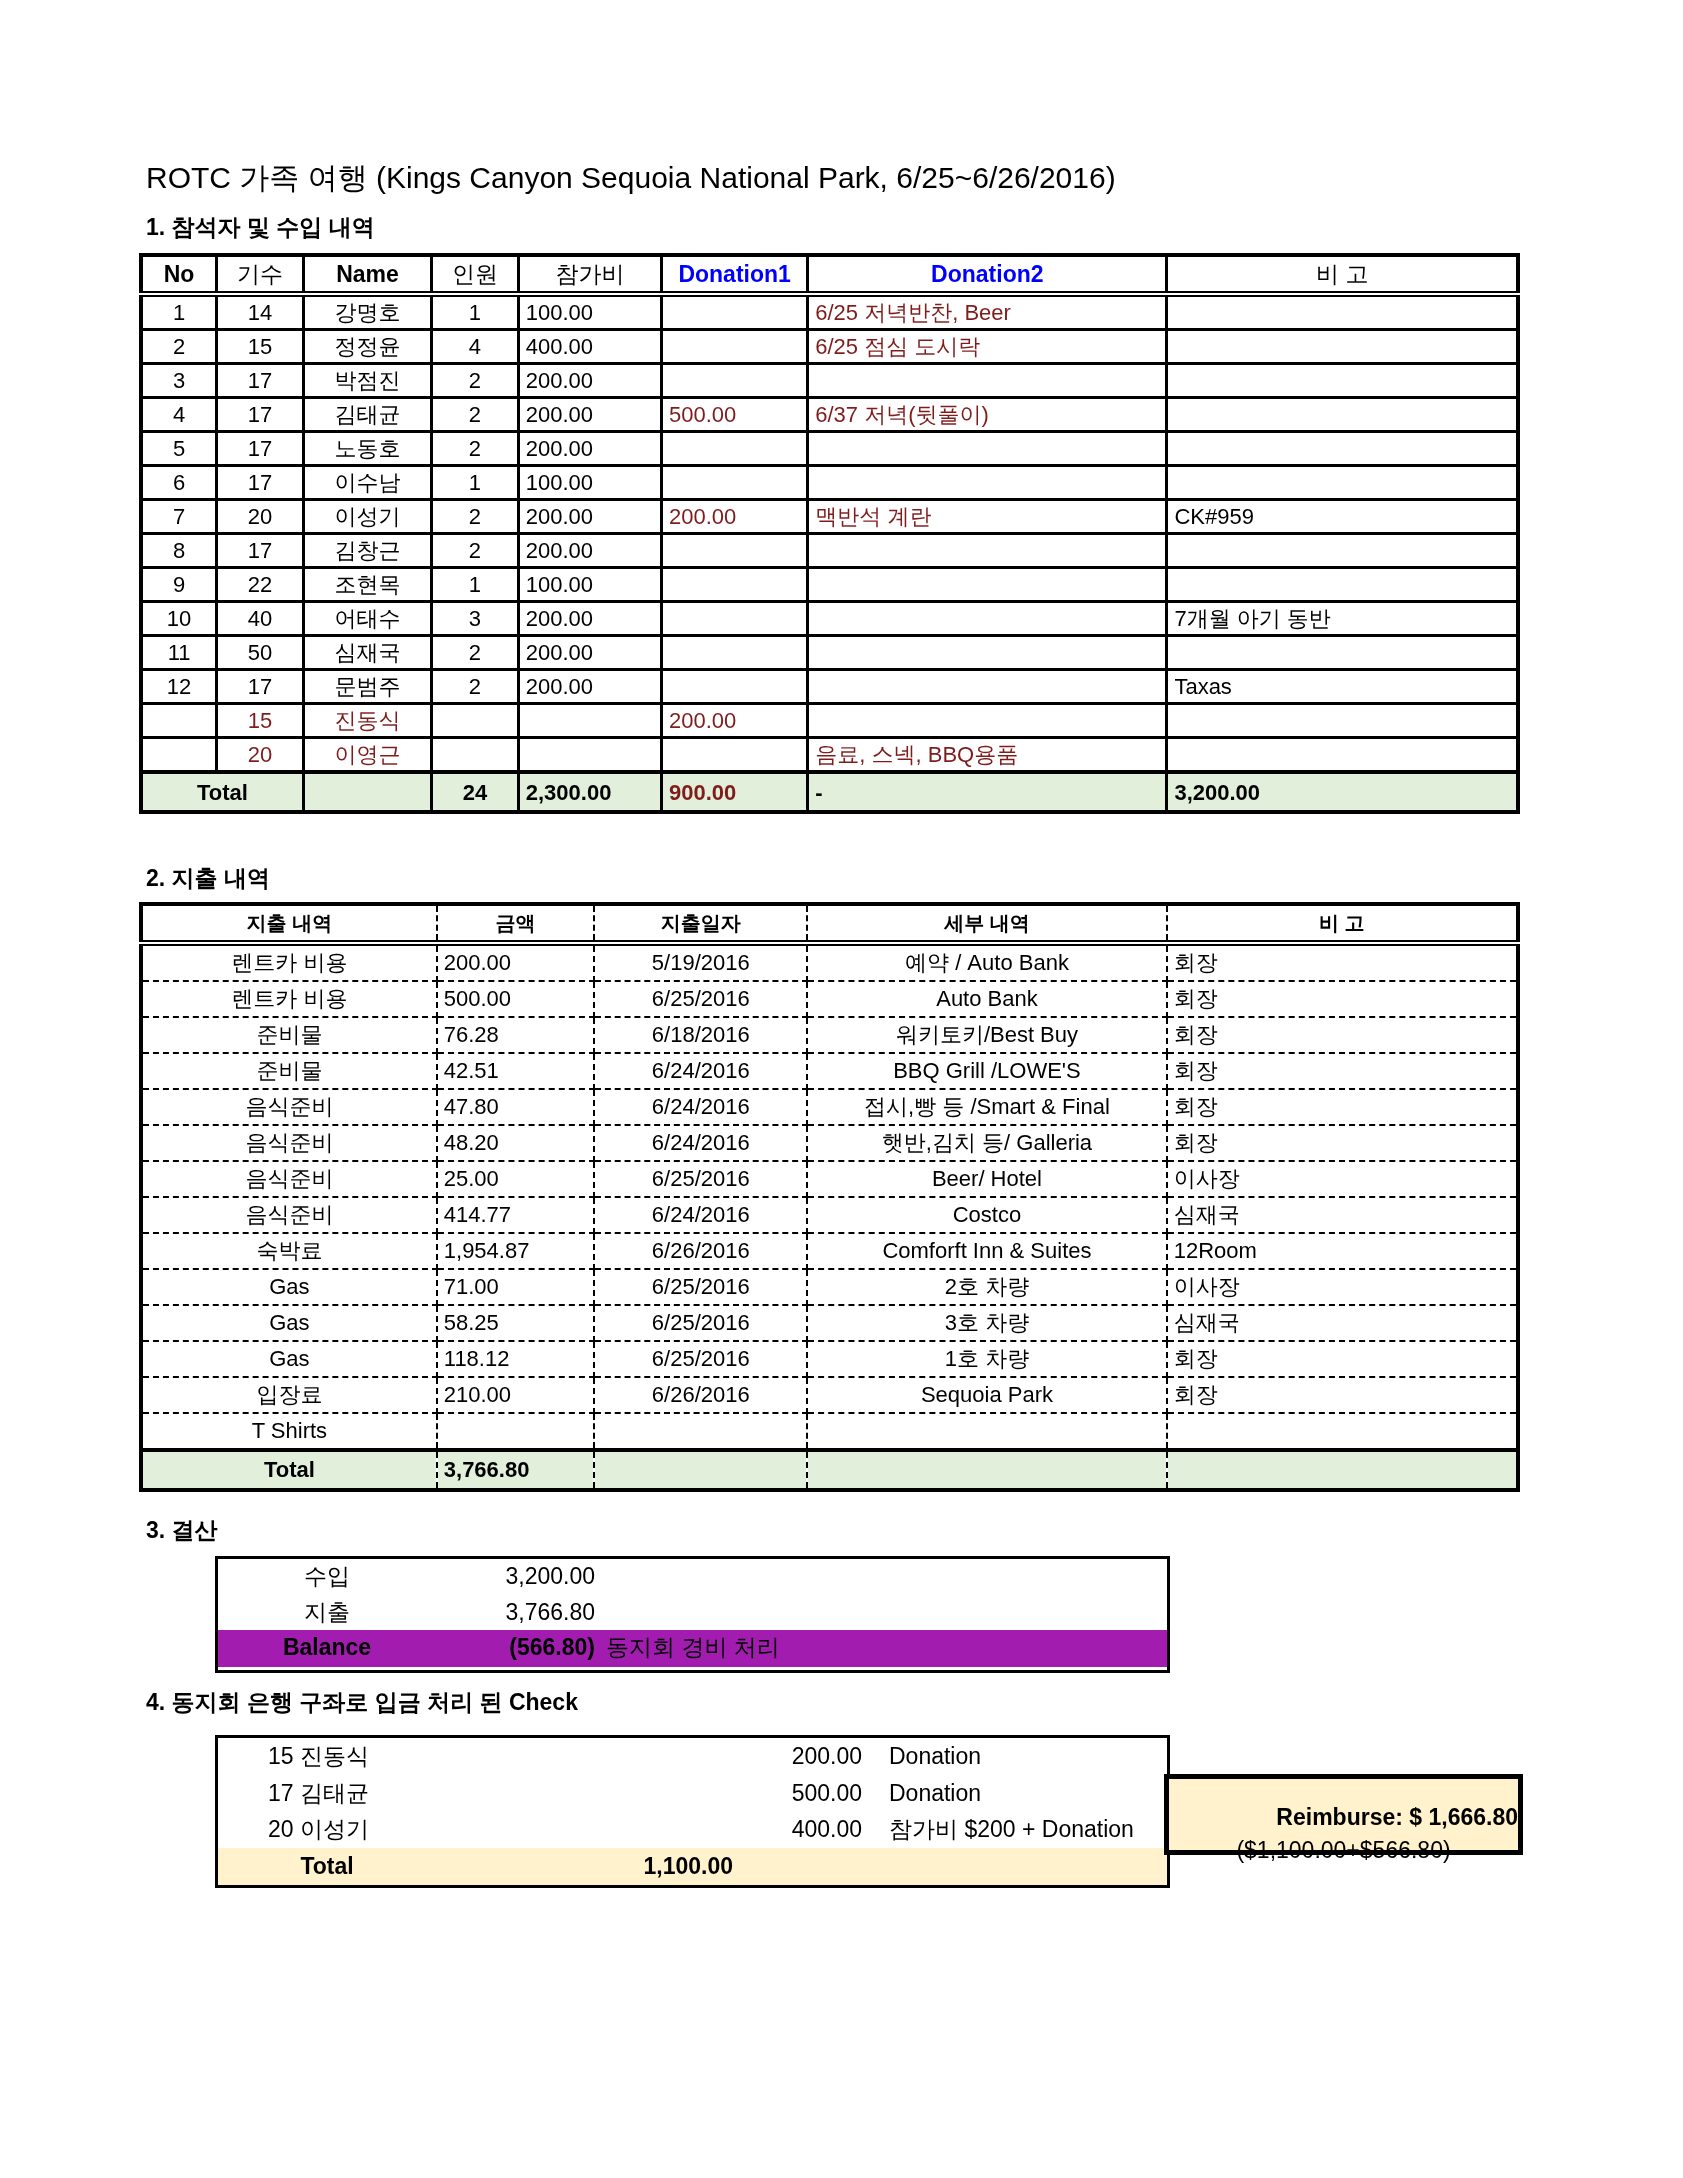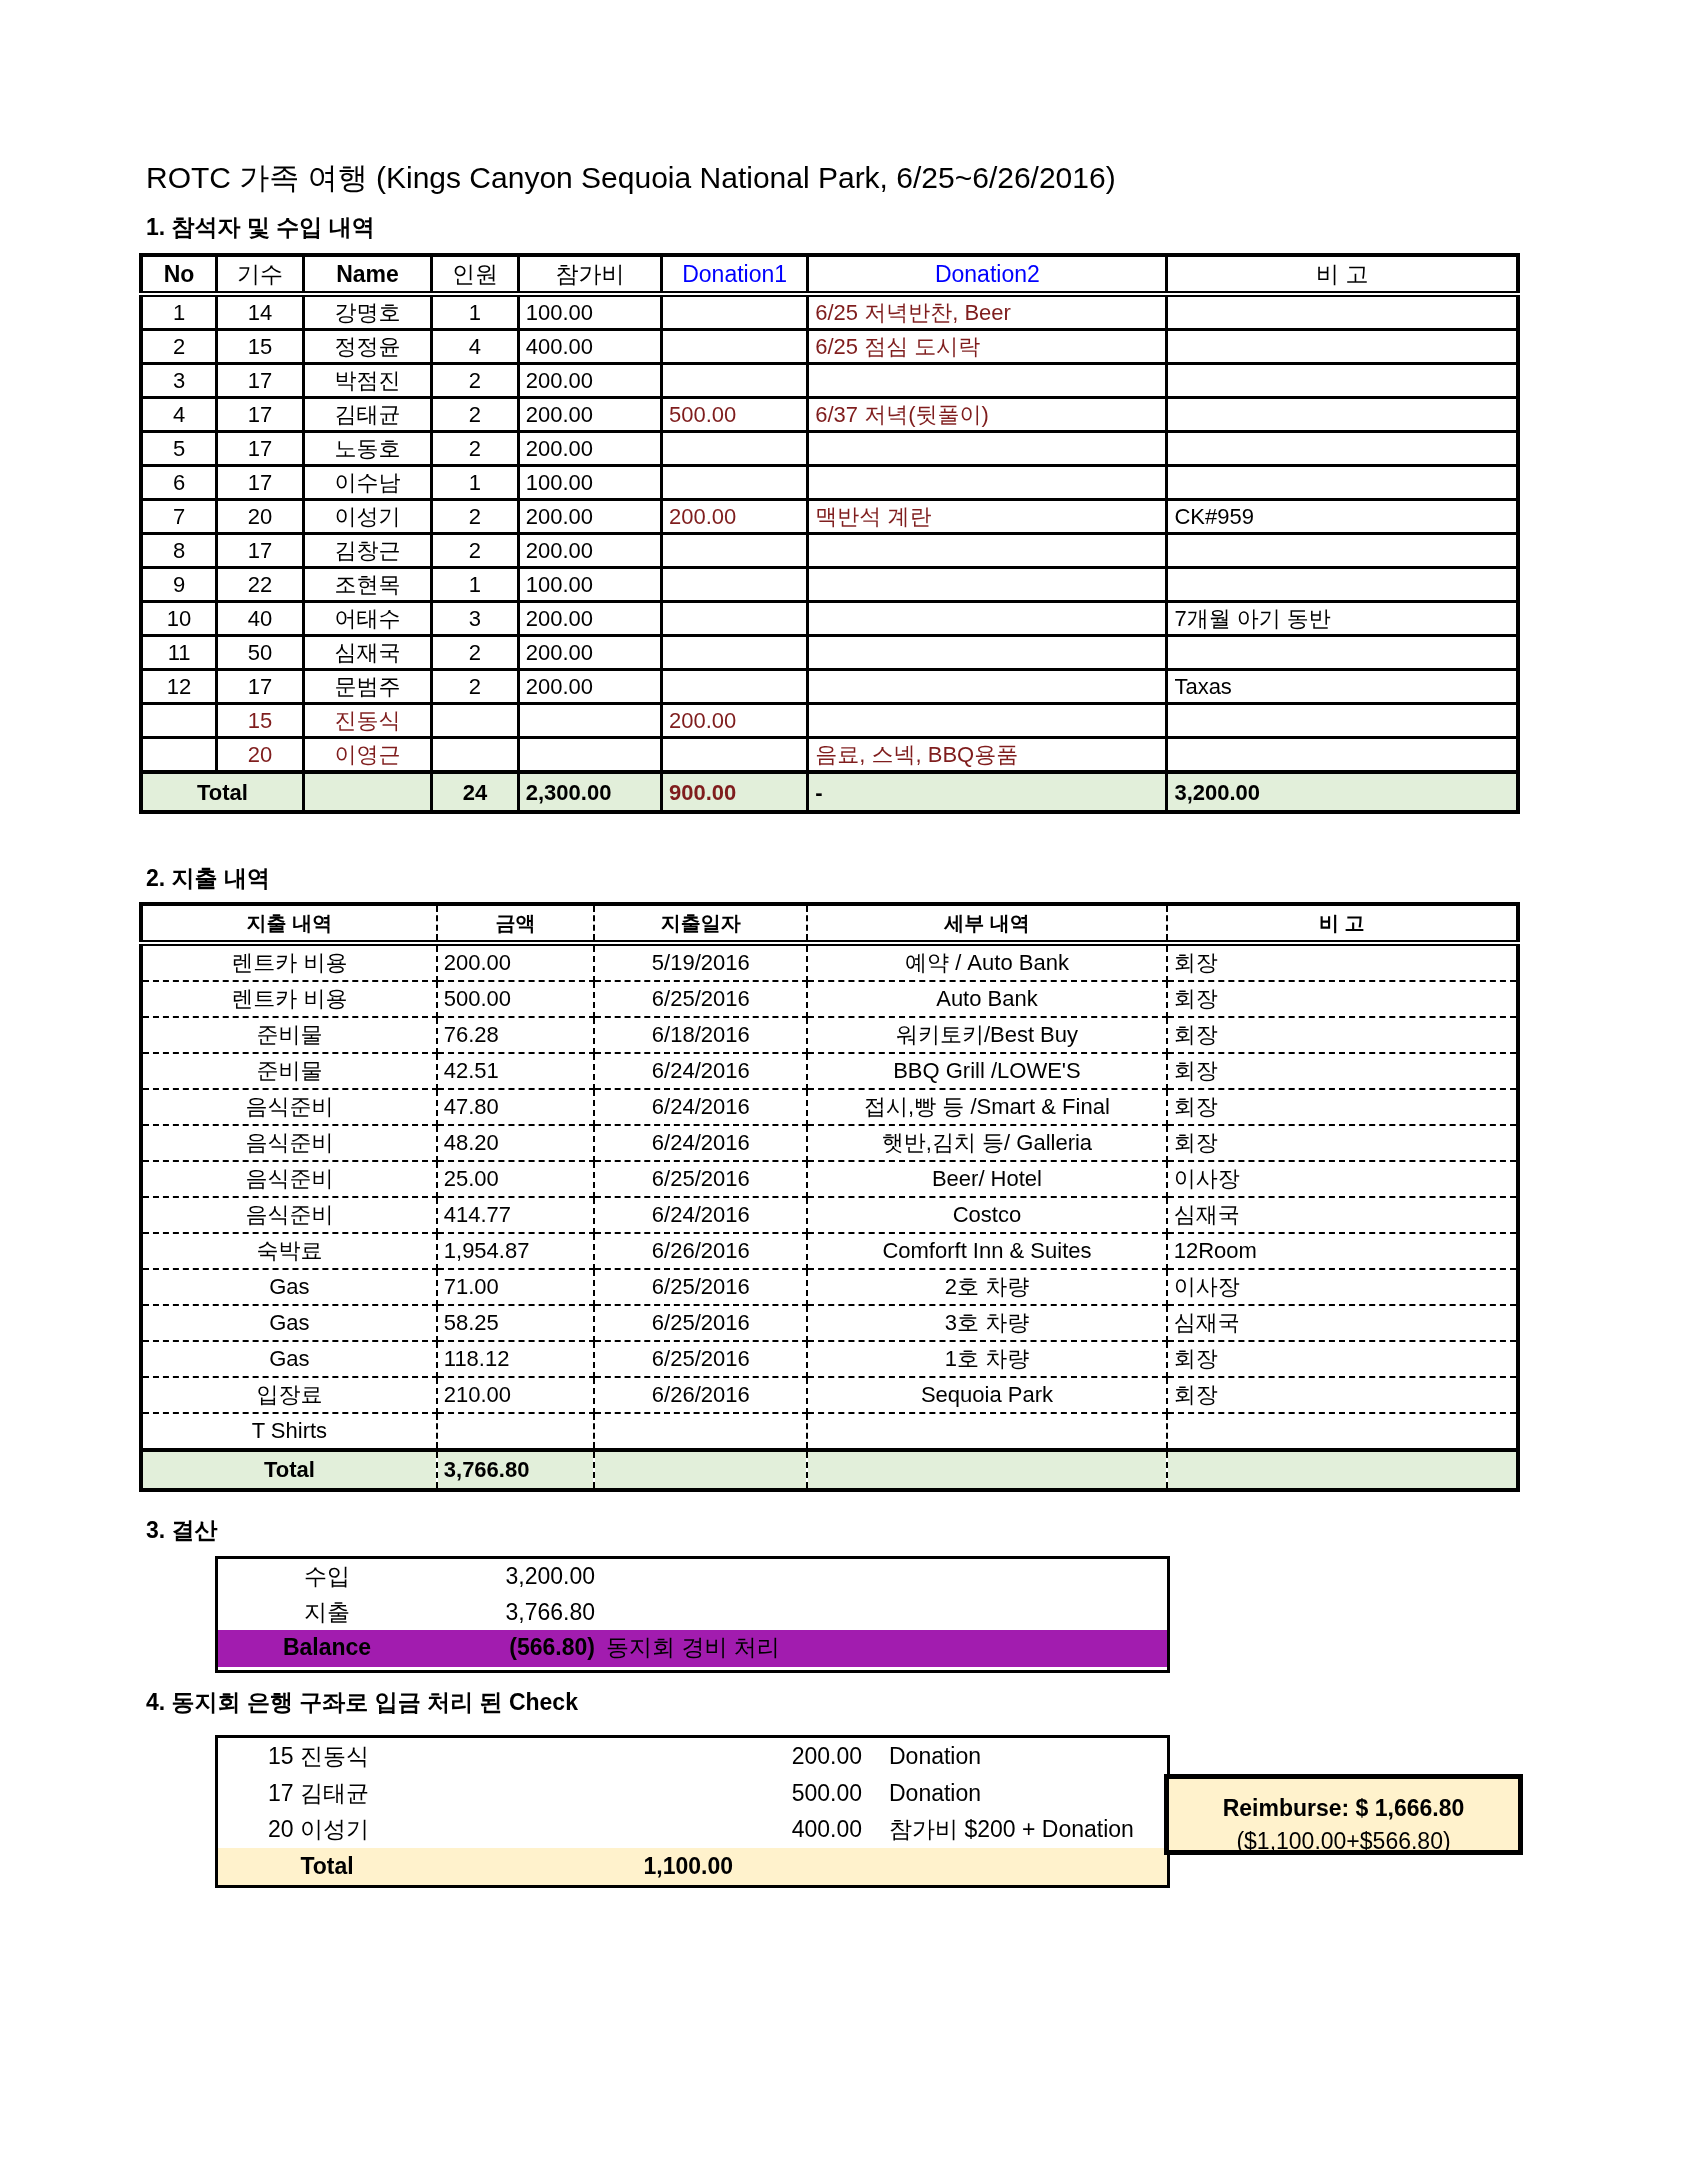--- a/index.html
+++ b/index.html
@@ -8,21 +8,21 @@
   .title { left:146px; top:158px; font-size:30px; white-space:nowrap; }
   .sec { font-size:23px; font-weight:bold; white-space:nowrap; }
 
   table { border-collapse:collapse; table-layout:fixed; }
   td, th { padding:0 6px; white-space:nowrap; overflow:hidden; font-size:22px; font-weight:normal; }
 
   
   #t1 { left:139px; top:253px; width:1381px; border:4px solid #000; }
   #t1 td, #t1 th { border:3px solid #000; height:31px; line-height:31px; }
   #t1 thead th { height:34px; border-bottom:6px double #000; font-size:23px; }
-  #t1 th.blue { color:#0000ff; font-weight:normal; }
+  #t1 th.blue { color:#0000ff; font-weight:bold; }
   #t1 th.bold { font-weight:bold; }
   #t1 tr.total td { background:#e2efda; font-weight:bold; border-top:4px solid #000; height:36px; }
   .c { text-align:center; } .r { text-align:left; } .l { text-align:left; }
   .blue-txt { color:#7f1d1d; }
 
   
   #t2 { left:139px; top:902px; width:1381px; border:4px solid #000; }
   #t2 td, #t2 th { border:2px dashed #000; height:34px; line-height:34px; }
   #t2 thead th { font-weight:bold; font-size:20px; height:34px; border-bottom:6px double #000; border-top:4px solid #000; }
   #t2 tr.total td { background:#e2efda; font-weight:bold; border-top:4px solid #000; height:36px; }
@@ -39,21 +39,21 @@
   #box4 { left:215px; top:1735px; width:949px; height:147px; border:3px solid #000; }
   #box4 .row { position:absolute; left:0; right:0; height:37px; line-height:37px; font-size:23px; }
   #box4 .row.tot { background:#fff2cc; font-weight:bold; }
   #box4 .who { position:absolute; left:50px; }
   #box4 .who.c2 { left:0; width:218px; text-align:center; }
   #box4 .amt { position:absolute; left:426px; width:218px; text-align:right; }
   #box4 .amt.c2 { left:297px; width:218px; }
   #box4 .desc { position:absolute; left:671px; }
 
   #reimb { left:1164px; top:1774px; width:349px; height:71px; border:5px solid #000; background:#fff2cc; text-align:center; font-size:23px; }
-  #reimb .l1 { font-weight:bold; margin-top:12px; height:34px; line-height:34px; }
+  #reimb .l1 { font-weight:bold; margin-top:21px; height:34px; line-height:34px;text-align:right; }
   #reimb .l2 { height:32px; line-height:32px; }
 </style>
 </head>
 <body>
 
 <div class="abs title">ROTC 가족 여행 (Kings Canyon Sequoia National Park, 6/25~6/26/2016)</div>
 
 <div class="abs sec" style="left:146px; top:212px;">1. 참석자 및 수입 내역</div>
 <table id="t1" class="abs">
   <colgroup>

